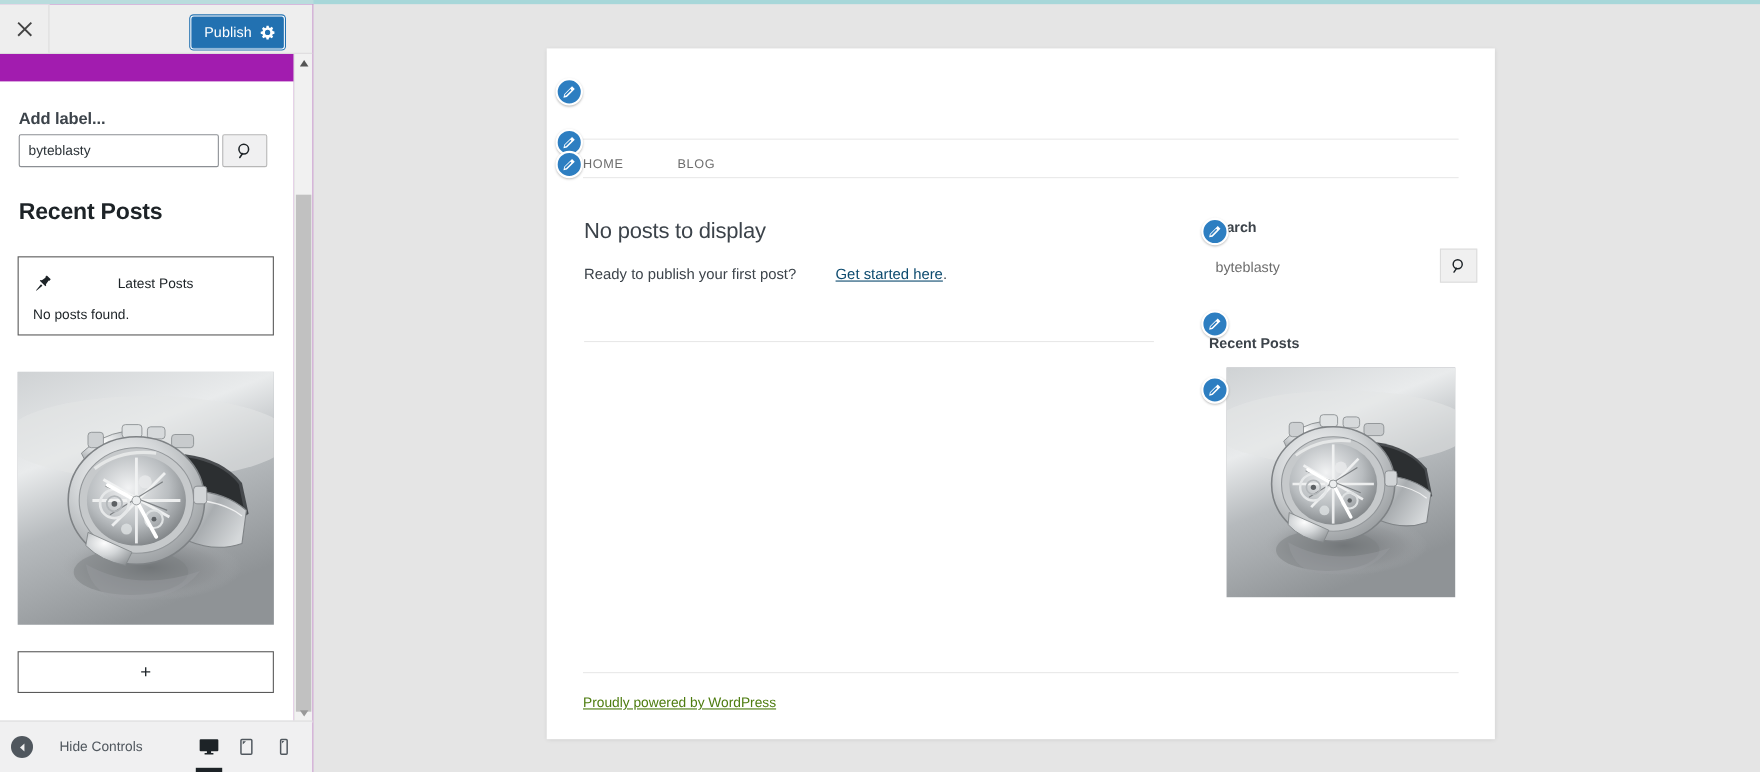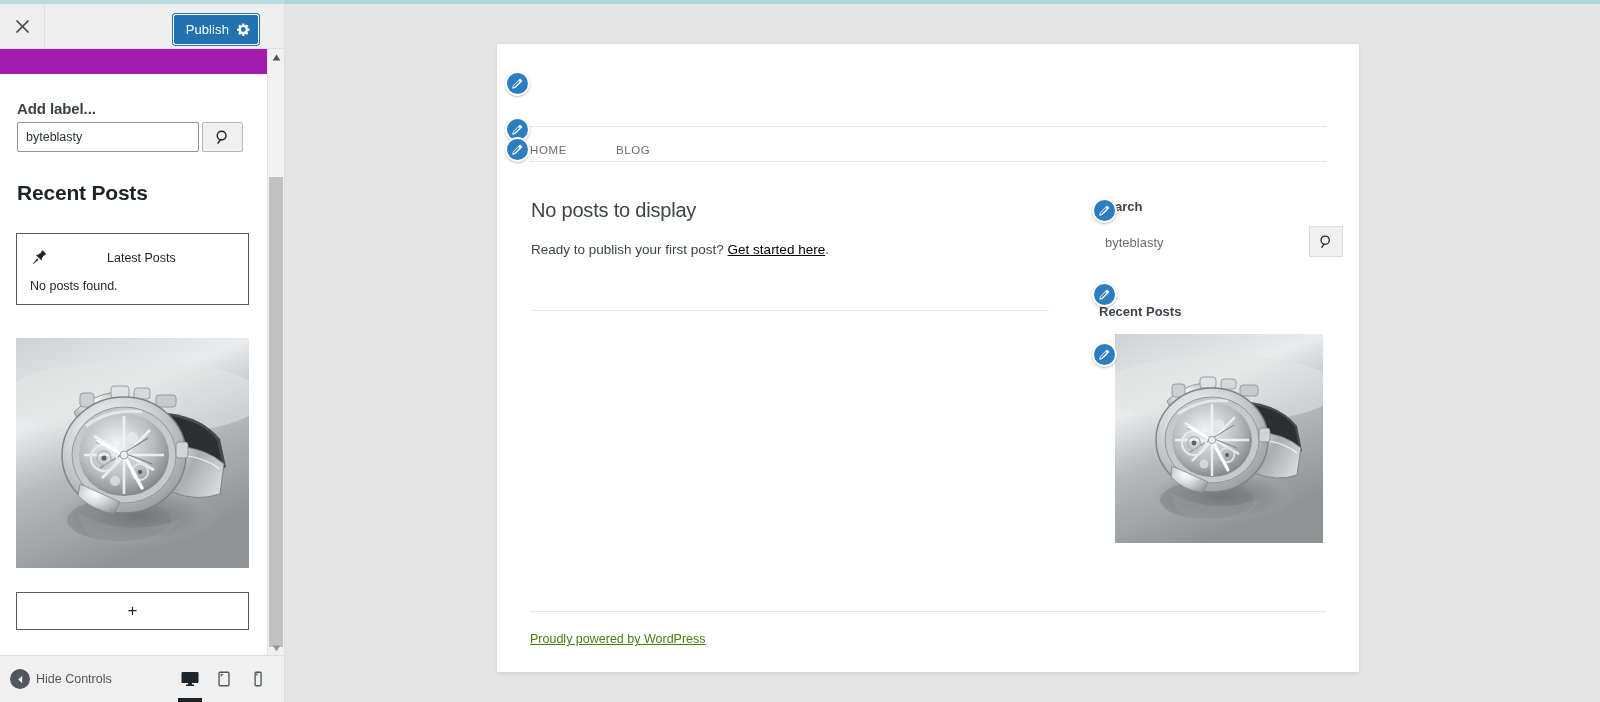--- a/index.html
+++ b/index.html
@@ -203,21 +203,21 @@
     cursor: pointer;
     height: 28px;
   }
   .hc-arrow {
     width: 20px; height: 20px; border-radius: 50%;
     background: #50575e;
     display: flex; align-items: center; justify-content: center;
     color: #f0f0f1;
   }
   .hc-text {
-    margin-left: 6px;
+    margin-left: 24px;
     font-size: 12.5px;
     color: #50575e;
   }
   .device-btns {
     position: absolute; right: 9px; top: 7px;
     display: flex;
   }
   .device-btn {
     width: 34px; height: 32px;
     display: flex; align-items: center; justify-content: center;
@@ -284,22 +284,23 @@
     color: #3c434a;
     font-weight: normal;
     letter-spacing: -0.2px;
   }
   .no-posts-sub {
     margin-top: 20px;
     font-size: 13.5px;
     color: #3c434a;
   }
   .no-posts-sub a {
-    color: #000000;
+    color: #0c4a6e;
     text-decoration: underline;
+    margin-left: 32px;
   }
   .content-rule {
     position: absolute; left: 34px; top: 266px;
     width: 518px; height: 1px; background: #e8e8e8;
   }
 
   .sidebar-col {
     position: absolute; left: 602px; top: 155px;
     width: 230px;
   }

